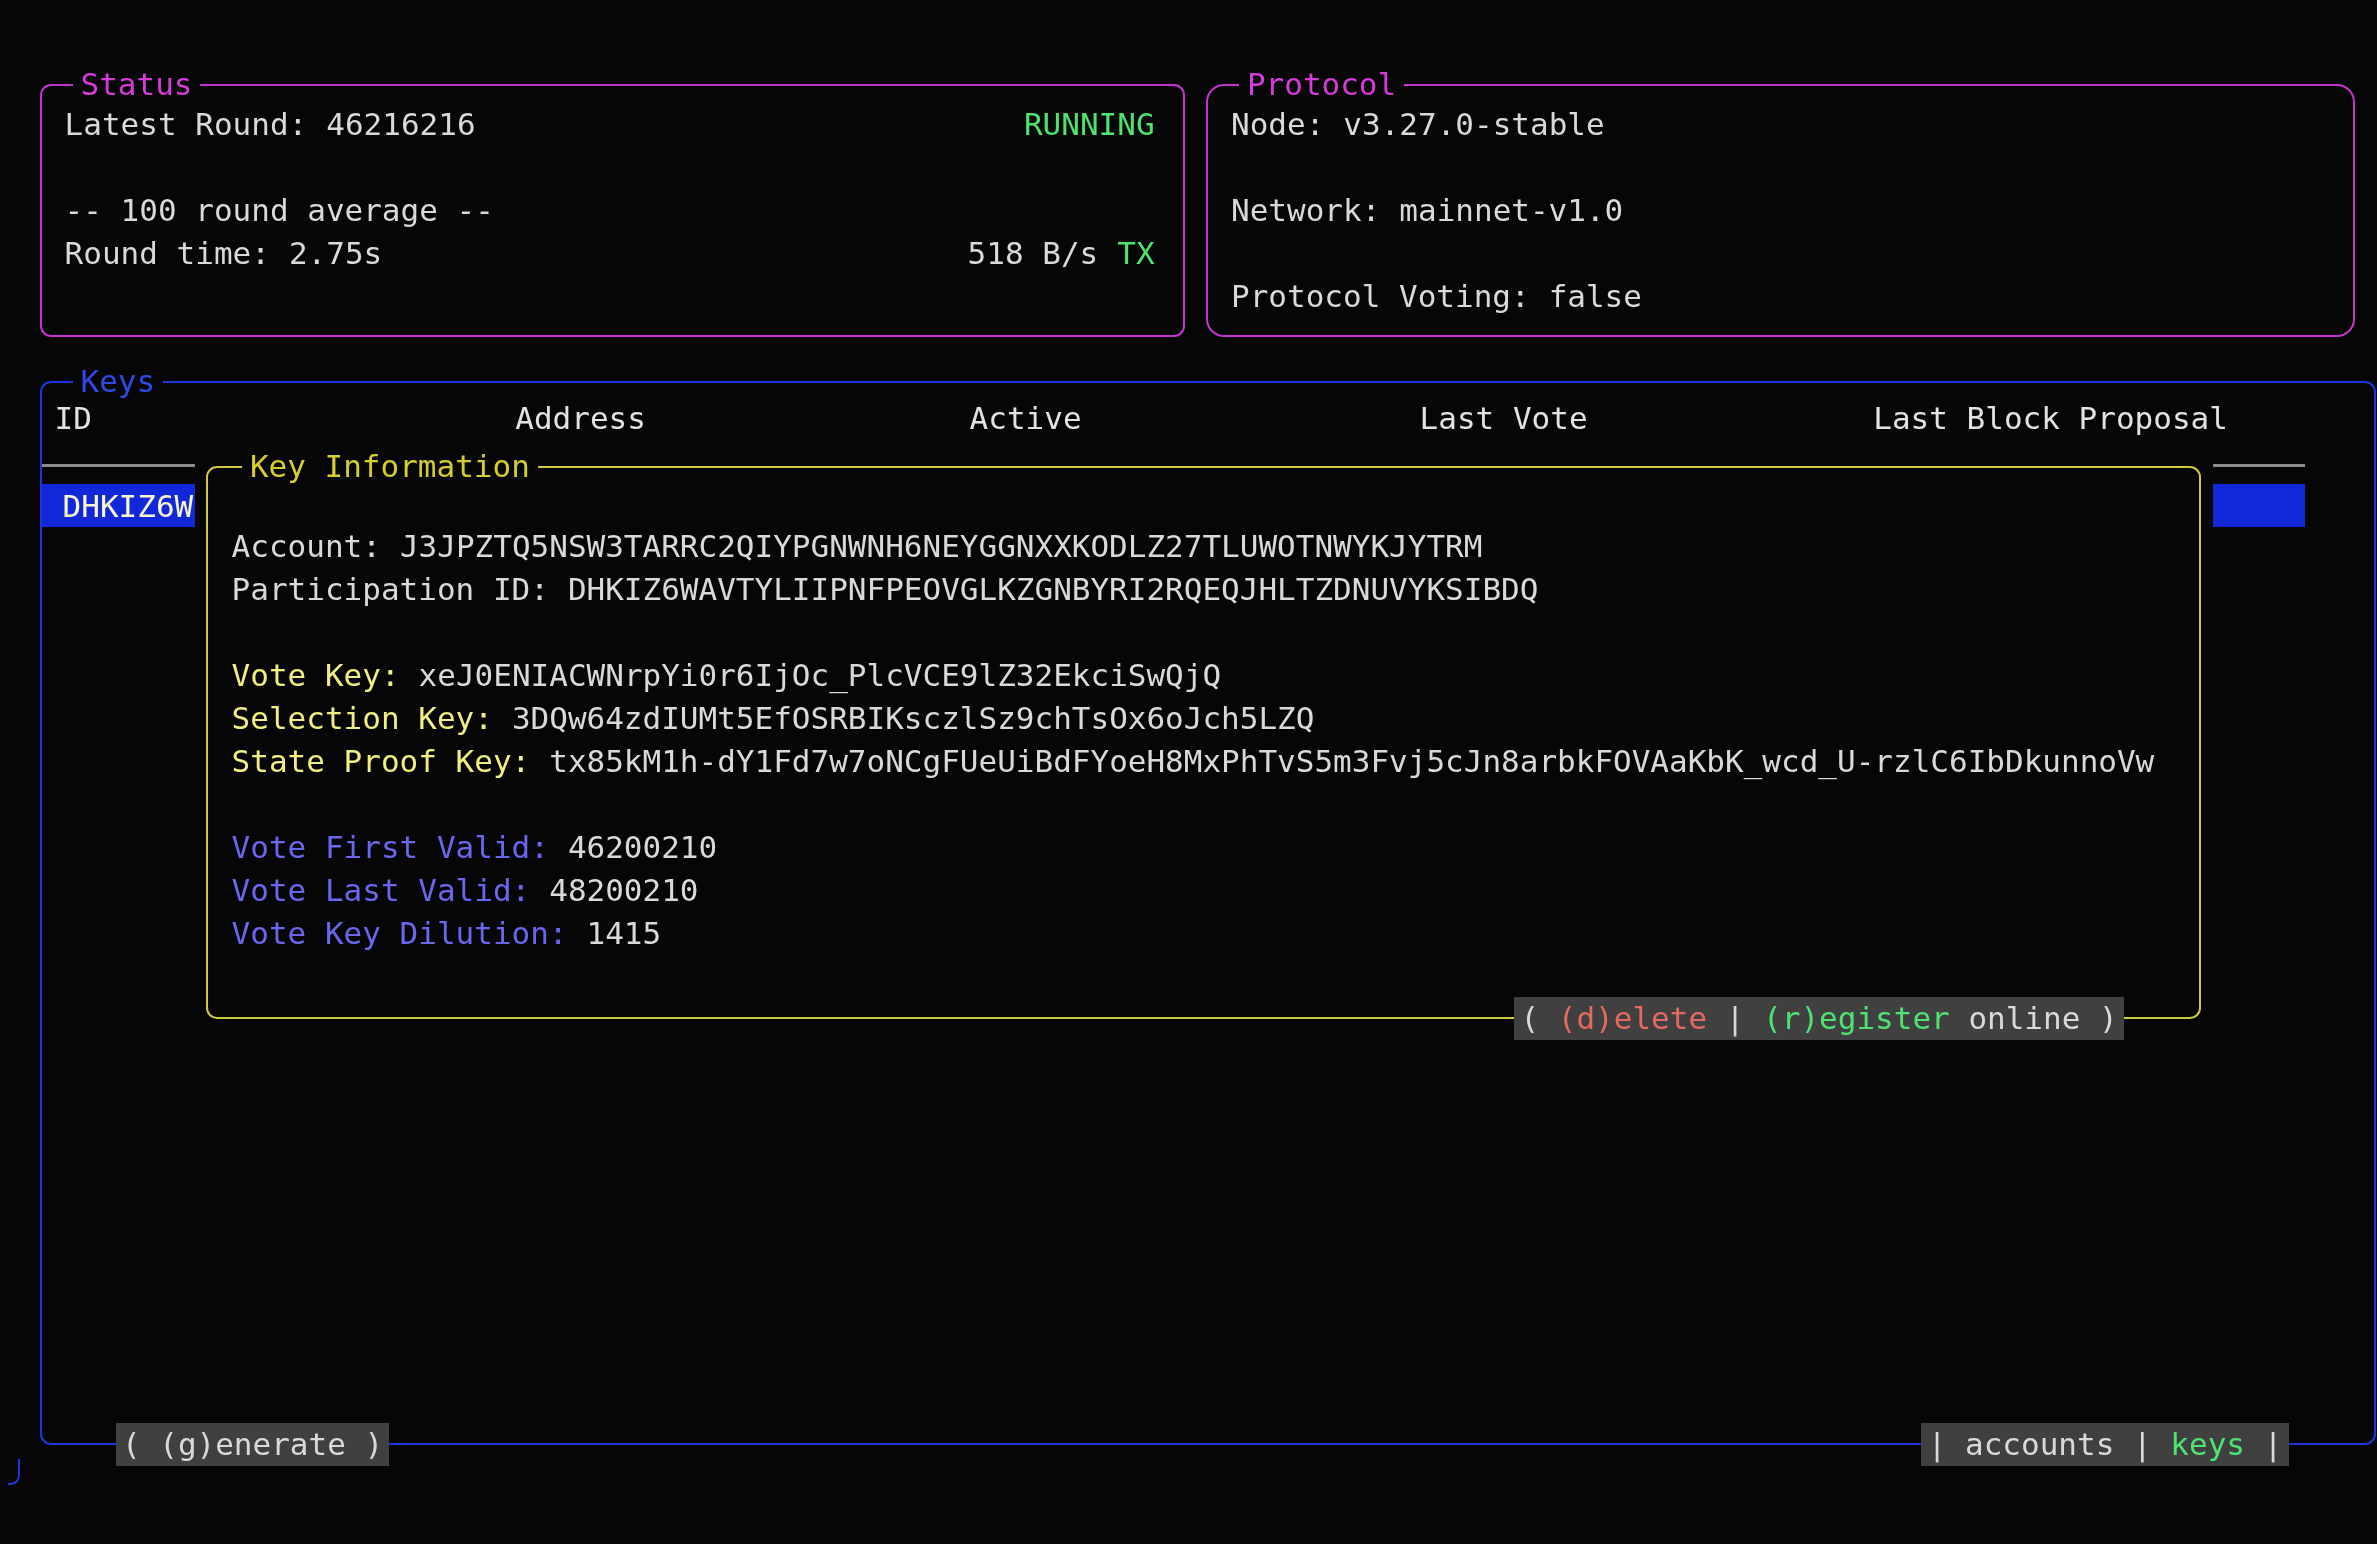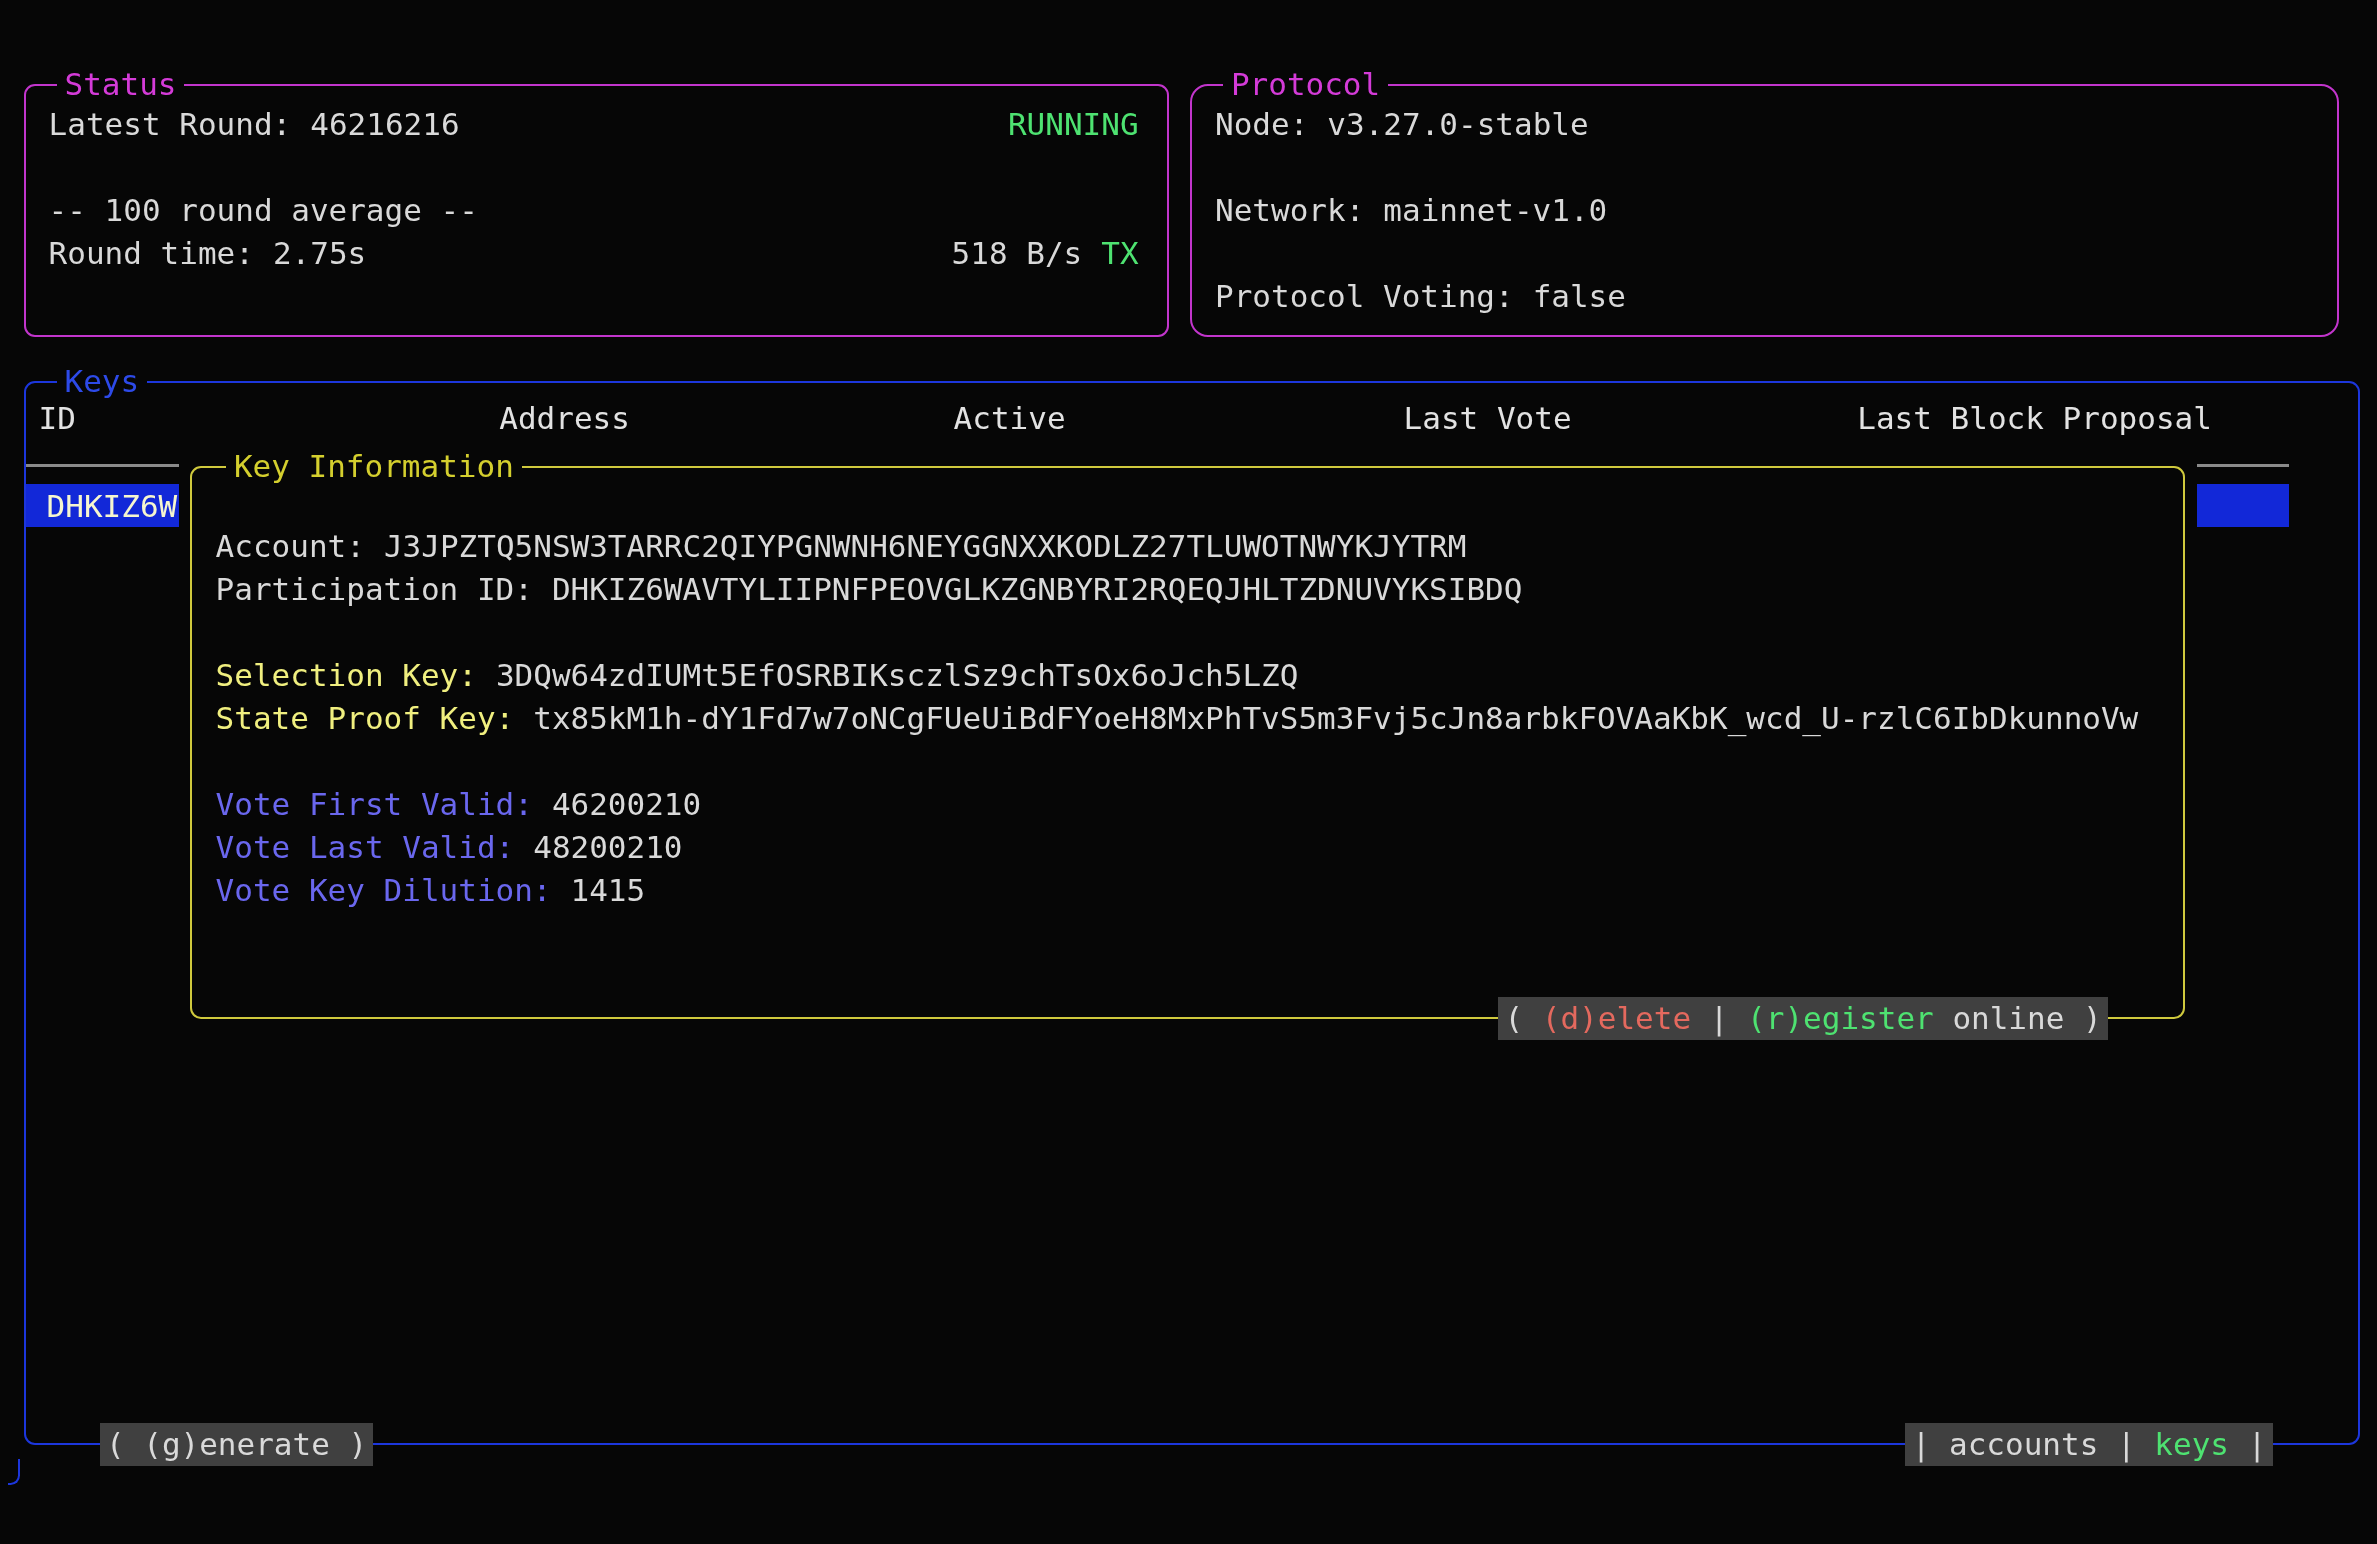--- a/index.html
+++ b/index.html
@@ -11,20 +11,21 @@
     background: #060606;
     font-family: "DejaVu Sans Mono", monospace;
     font-size: 31px;
     color: #d9d9d9;
     overflow: hidden;
   }
   .panel {
     position: absolute;
     border: 2.4px solid;
     border-radius: 11px;
+    margin-left: 16px;
   }
   .panel-title {
     position: absolute;
     top: -23px;
     left: 31px;
     line-height: 43px;
     background: #060606;
     padding: 0 7.9px;
     white-space: pre;
   }
@@ -133,20 +134,21 @@
 
     <span class="box-label nav"><span>| </span><span>accounts</span><span> | </span><span class="green">keys</span><span> |</span></span>
   </section>
 
   <section class="panel modal" style="left:190px; top:466px; width:1995px; height:553px;">
     <span class="panel-title yellow-t">Key Information</span>
     <div class="modal-body">
       <div class="line"><span class="w">Account:</span><span>J3JPZTQ5NSW3TARRC2QIYPGNWNH6NEYGGNXXKODLZ27TLUWOTNWYKJYTRM</span></div>
       <div class="line"><span class="w">Participation ID:</span><span>DHKIZ6WAVTYLIIPNFPEOVGLKZGNBYRI2RQEQJHLTZDNUVYKSIBDQ</span></div>
       <div class="line"></div>
+      <div class="line"><span class="w ylbl">Vote Key:</span><span>xeJ0ENIACWNrpYi0r6IjOc_PlcVCE9lZ32EkciSwQjQ</span></div>
       <div class="line"><span class="w ylbl">Selection Key:</span><span>3DQw64zdIUMt5EfOSRBIKsczlSz9chTsOx6oJch5LZQ</span></div>
       <div class="line"><span class="w ylbl">State Proof Key:</span><span>tx85kM1h-dY1Fd7w7oNCgFUeUiBdFYoeH8MxPhTvS5m3Fvj5cJn8arbkFOVAaKbK_wcd_U-rzlC6IbDkunnoVw</span></div>
       <div class="line"></div>
       <div class="line"><span class="w blbl">Vote First Valid:</span><span>46200210</span></div>
       <div class="line"><span class="w blbl">Vote Last Valid:</span><span>48200210</span></div>
       <div class="line"><span class="w blbl">Vote Key Dilution:</span><span>1415</span></div>
     </div>
     <span class="box-label actions"><span>( </span><span class="red">(d)elete</span><span> | </span><span class="green">(r)egister</span><span> online</span><span> )</span></span>
   </section>
 

